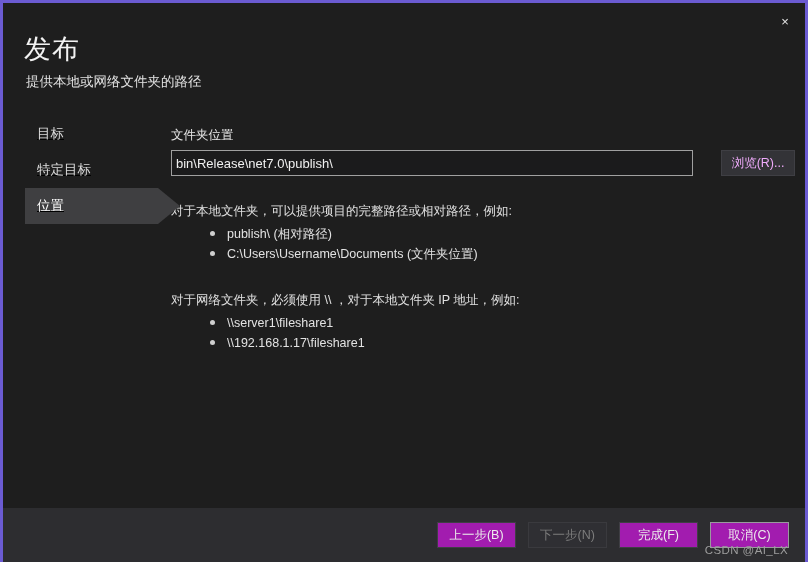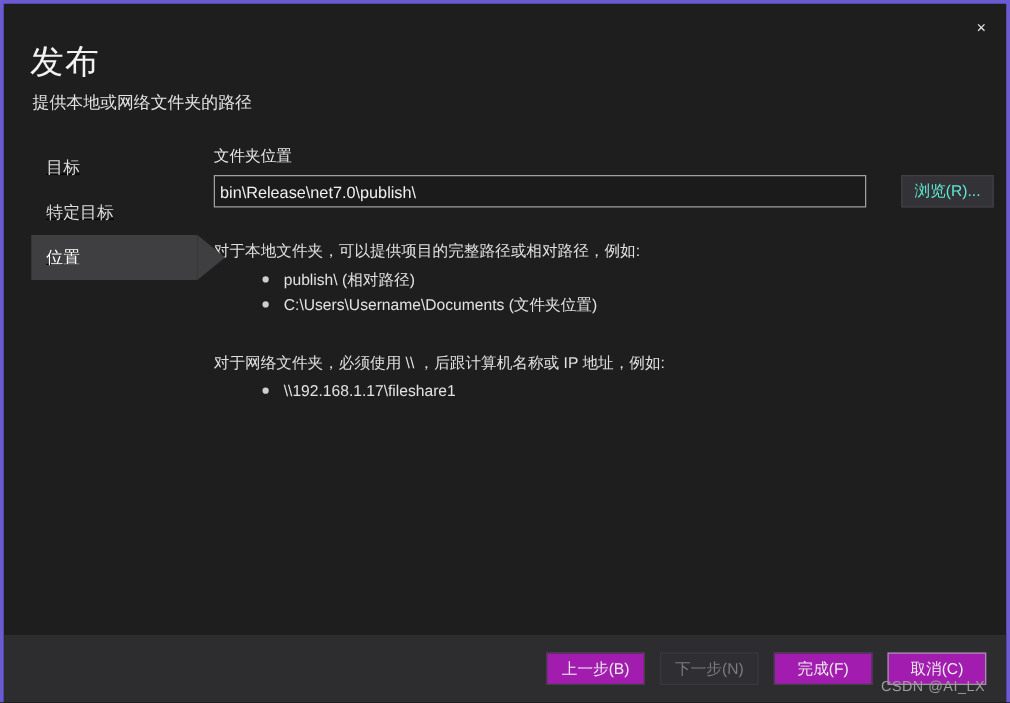--- a/index.html
+++ b/index.html
@@ -108,21 +108,21 @@
     border-top: 18px solid transparent;
     border-bottom: 18px solid transparent;
     border-left: 22px solid #3f3f41;
     z-index: 1;
   }
 
   
   .main {
     position: absolute;
     left: 168px;
-    top: 114px;
+    top: 124px;
     right: 10px;
   }
   .field-label {
     font-size: 12.5px;
     color: #e8e8e8;
     margin-bottom: 6px;
   }
   .input-row {
     display: flex;
     align-items: stretch;
@@ -139,21 +139,21 @@
     padding: 0 4px;
     outline: none;
   }
   .browse-btn {
     box-sizing: border-box;
     margin-left: 28px;
     width: 75px;
     height: 26px;
     background: #333337;
     border: 1px solid #3f3f44;
-    color: #5eead4;
+    color: #f0abfc;
     font-size: 12.5px;
     font-family: "Liberation Sans", "DejaVu Sans", sans-serif;
     cursor: default;
     display: flex;
     align-items: center;
     justify-content: center;
   }
 
   .para {
     margin-top: 26px;
@@ -265,22 +265,23 @@
       <input class="path-input" type="text" autofocus="" value="bin\Release\net7.0\publish\" style="">
       <div class="browse-btn">浏览(R)...</div>
     </div>
 
     <div class="para">对于本地文件夹，可以提供项目的完整路径或相对路径，例如:</div>
     <ul class="bullets">
       <li><span class="dot"></span><span>publish\ (相对路径)</span></li>
       <li><span class="dot"></span><span>C:\Users\Username\Documents (文件夹位置)</span></li>
     </ul>
 
-    <div class="para">对于网络文件夹，必须使用 \\ ，后跟计算机名称或 IP 地址，例如:</div>
+    <div class="para">对于网络文件夹，必须使用 \\ ，对于本地文件夹 IP 地址，例如:</div>
     <ul class="bullets">
+      <li><span class="dot"></span><span>\\server1\fileshare1</span></li>
       <li><span class="dot"></span><span>\\192.168.1.17\fileshare1</span></li>
     </ul>
   </div>
 
   <div class="footer">
     <div class="footer-buttons">
       <div class="btn">上一步(B)</div>
       <div class="btn disabled">下一步(N)</div>
       <div class="btn">完成(F)</div>
       <div class="btn focused">取消(C)</div>

